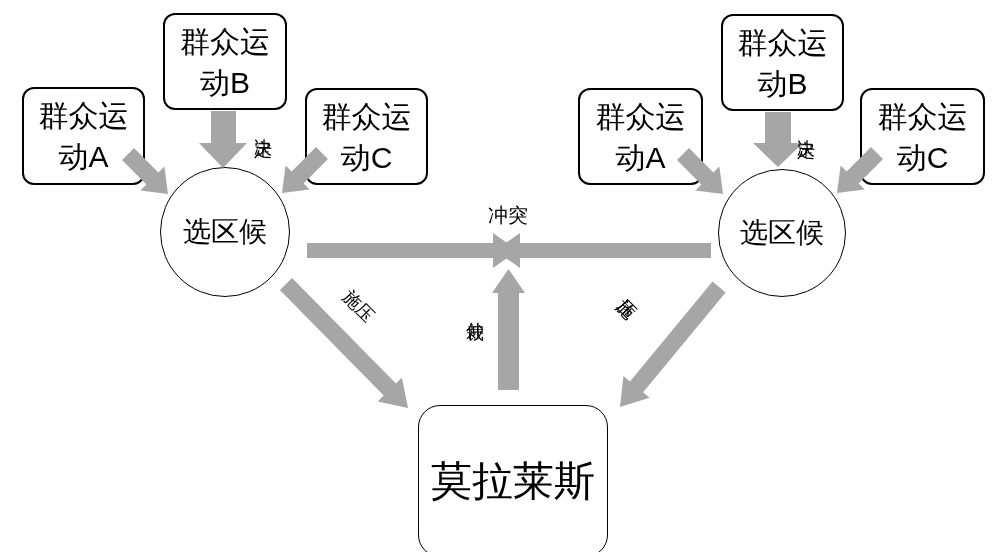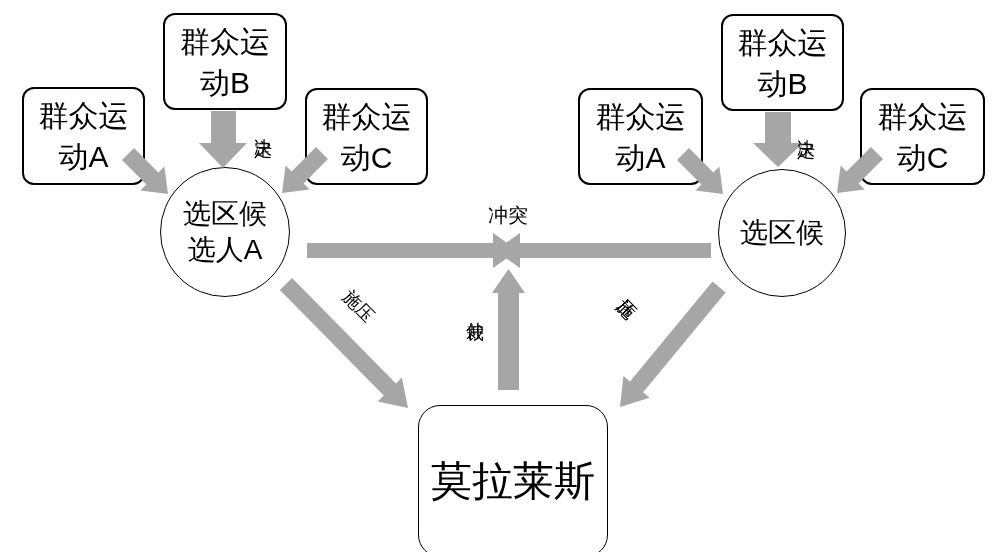--- a/index.html
+++ b/index.html
@@ -75,21 +75,20 @@
   <div class="node-box" style="left:163px;top:13px;width:124px;height:97px;">
     <span>群众运</span>
     <span>动B</span>
   </div>
   <div class="node-box" style="left:305px;top:88px;width:123px;height:97px;">
     <span>群众运</span>
     <span>动C</span>
   </div>
   <div class="node-circle" style="left:160px;top:167px;width:130px;height:130px;">
     <span>选区候</span>
-    <span>选人A</span>
   </div>
 
   <div class="node-box" style="left:578px;top:88px;width:125px;height:97px;">
     <span>群众运</span>
     <span>动A</span>
   </div>
   <div class="node-box" style="left:721px;top:14px;width:123px;height:97px;">
     <span>群众运</span>
     <span>动B</span>
   </div>

